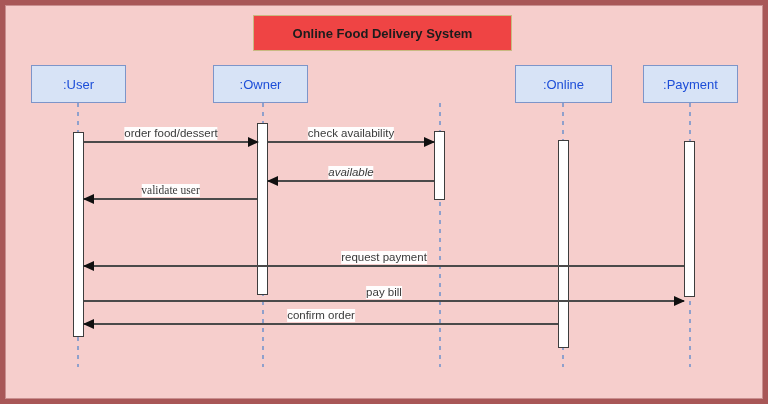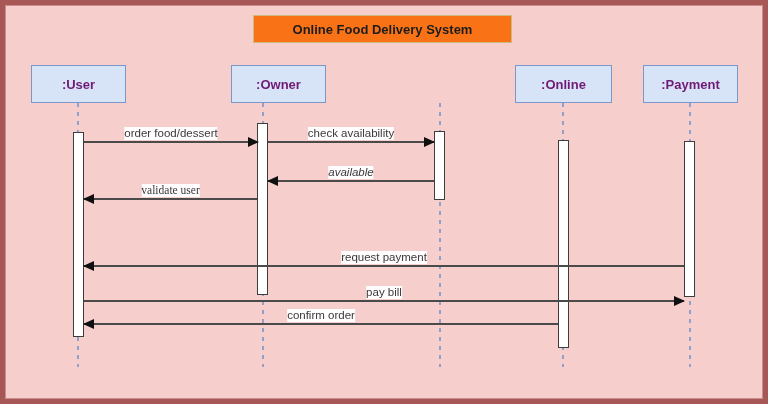--- a/index.html
+++ b/index.html
@@ -5,30 +5,30 @@
   html,body { margin:0; padding:0; background:#e9e9e9; font-family:"Liberation Sans", sans-serif; }
   .stage {
     position:relative; width:768px; height:404px; overflow:hidden;
     background:#f6cecc;
   }
   .frame {
     position:absolute; inset:0; border:5px solid #a85757;
     box-shadow: inset 0 0 0 1px #c98f8f; pointer-events:none; z-index:10;
   }
   .title-box {
-    position:absolute; left:253px; top:15px; width:259px; height:28px;
-    background:#f97316; border:1.5px solid #c9ba82; box-sizing:border-box;
+    position:absolute; left:253px; top:15px; width:259px; height:36px;
+    background:#ef4444; border:1.5px solid #c9ba82; box-sizing:border-box;
     display:flex; align-items:center; justify-content:center;
     font-size:13px; font-weight:bold; color:#1c1c1c; z-index:5;
   }
   .actor-box {
     position:absolute; top:65px; height:38px;
     background:#d7e3f6; border:1.5px solid #7d95c9; box-sizing:border-box;
     display:flex; align-items:center; justify-content:center;
-    font-size:13px; font-weight:bold; color:#701a75; z-index:5;
+    font-size:13px; font-weight:normal; color:#1d4ed8; z-index:5;
   }
   .lifeline {
     position:absolute; top:103px; height:264px; width:2px; z-index:1;
     background:repeating-linear-gradient(to bottom, #8fa0cc 0px, #8fa0cc 4px, transparent 4px, transparent 9px);
   }
   .activation {
     position:absolute; width:11px; background:#ffffff;
     border:1.5px solid #3d3d3d; box-sizing:border-box; z-index:2;
   }
   .msg { position:absolute; height:2px; z-index:3; }
@@ -53,21 +53,21 @@
 
   <div class="title-box">Online Food Delivery System</div>
 
   <div class="lifeline" style="left:77px;"></div>
   <div class="lifeline" style="left:262px;"></div>
   <div class="lifeline" style="left:439px;"></div>
   <div class="lifeline" style="left:562px;"></div>
   <div class="lifeline" style="left:689px;"></div>
 
   <div class="actor-box" style="left:31px;  width:95px;">:User</div>
-  <div class="actor-box" style="left:231px; width:95px;">:Owner</div>
+  <div class="actor-box" style="left:213px; width:95px;">:Owner</div>
   <div class="actor-box" style="left:515px; width:97px;">:Online</div>
   <div class="actor-box" style="left:643px; width:95px;">:Payment</div>
 
   <div class="activation" style="left:73px;  top:132px; height:205px;"></div>
   <div class="activation" style="left:257px; top:123px; height:172px;"></div>
   <div class="activation" style="left:434px; top:131px; height:69px;"></div>
   <div class="activation" style="left:558px; top:140px; height:208px;"></div>
   <div class="activation" style="left:684px; top:141px; height:156px;"></div>
 
   <div class="msg" style="left:84px; top:141px; width:174px;">

